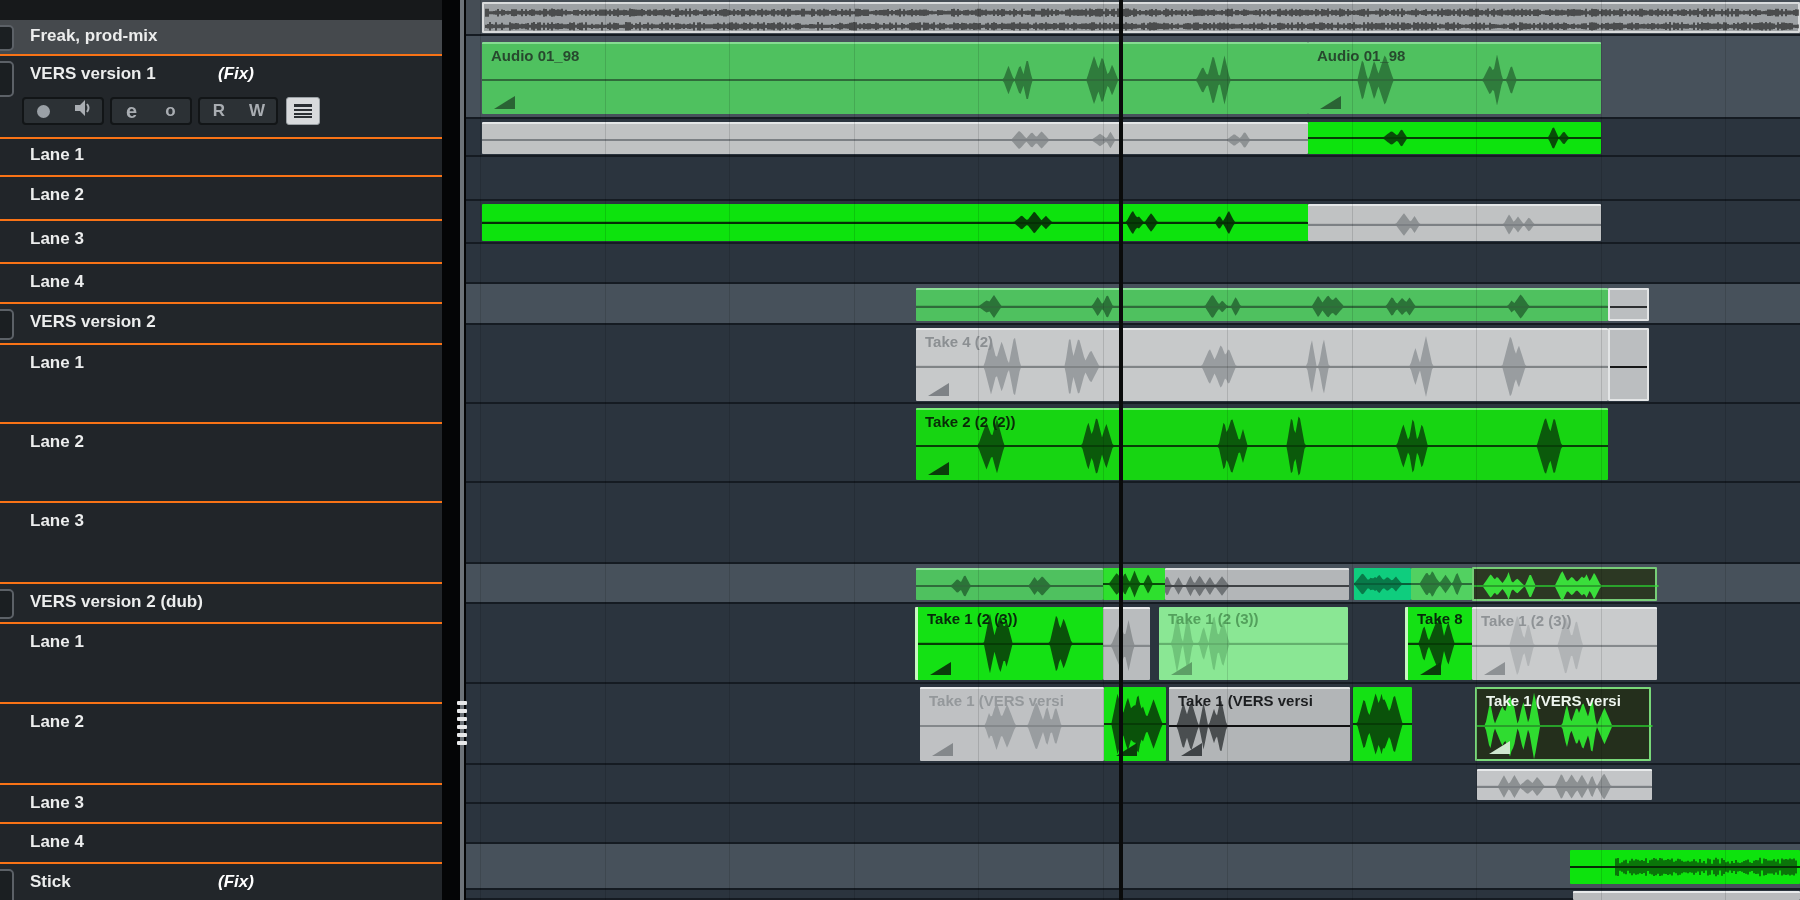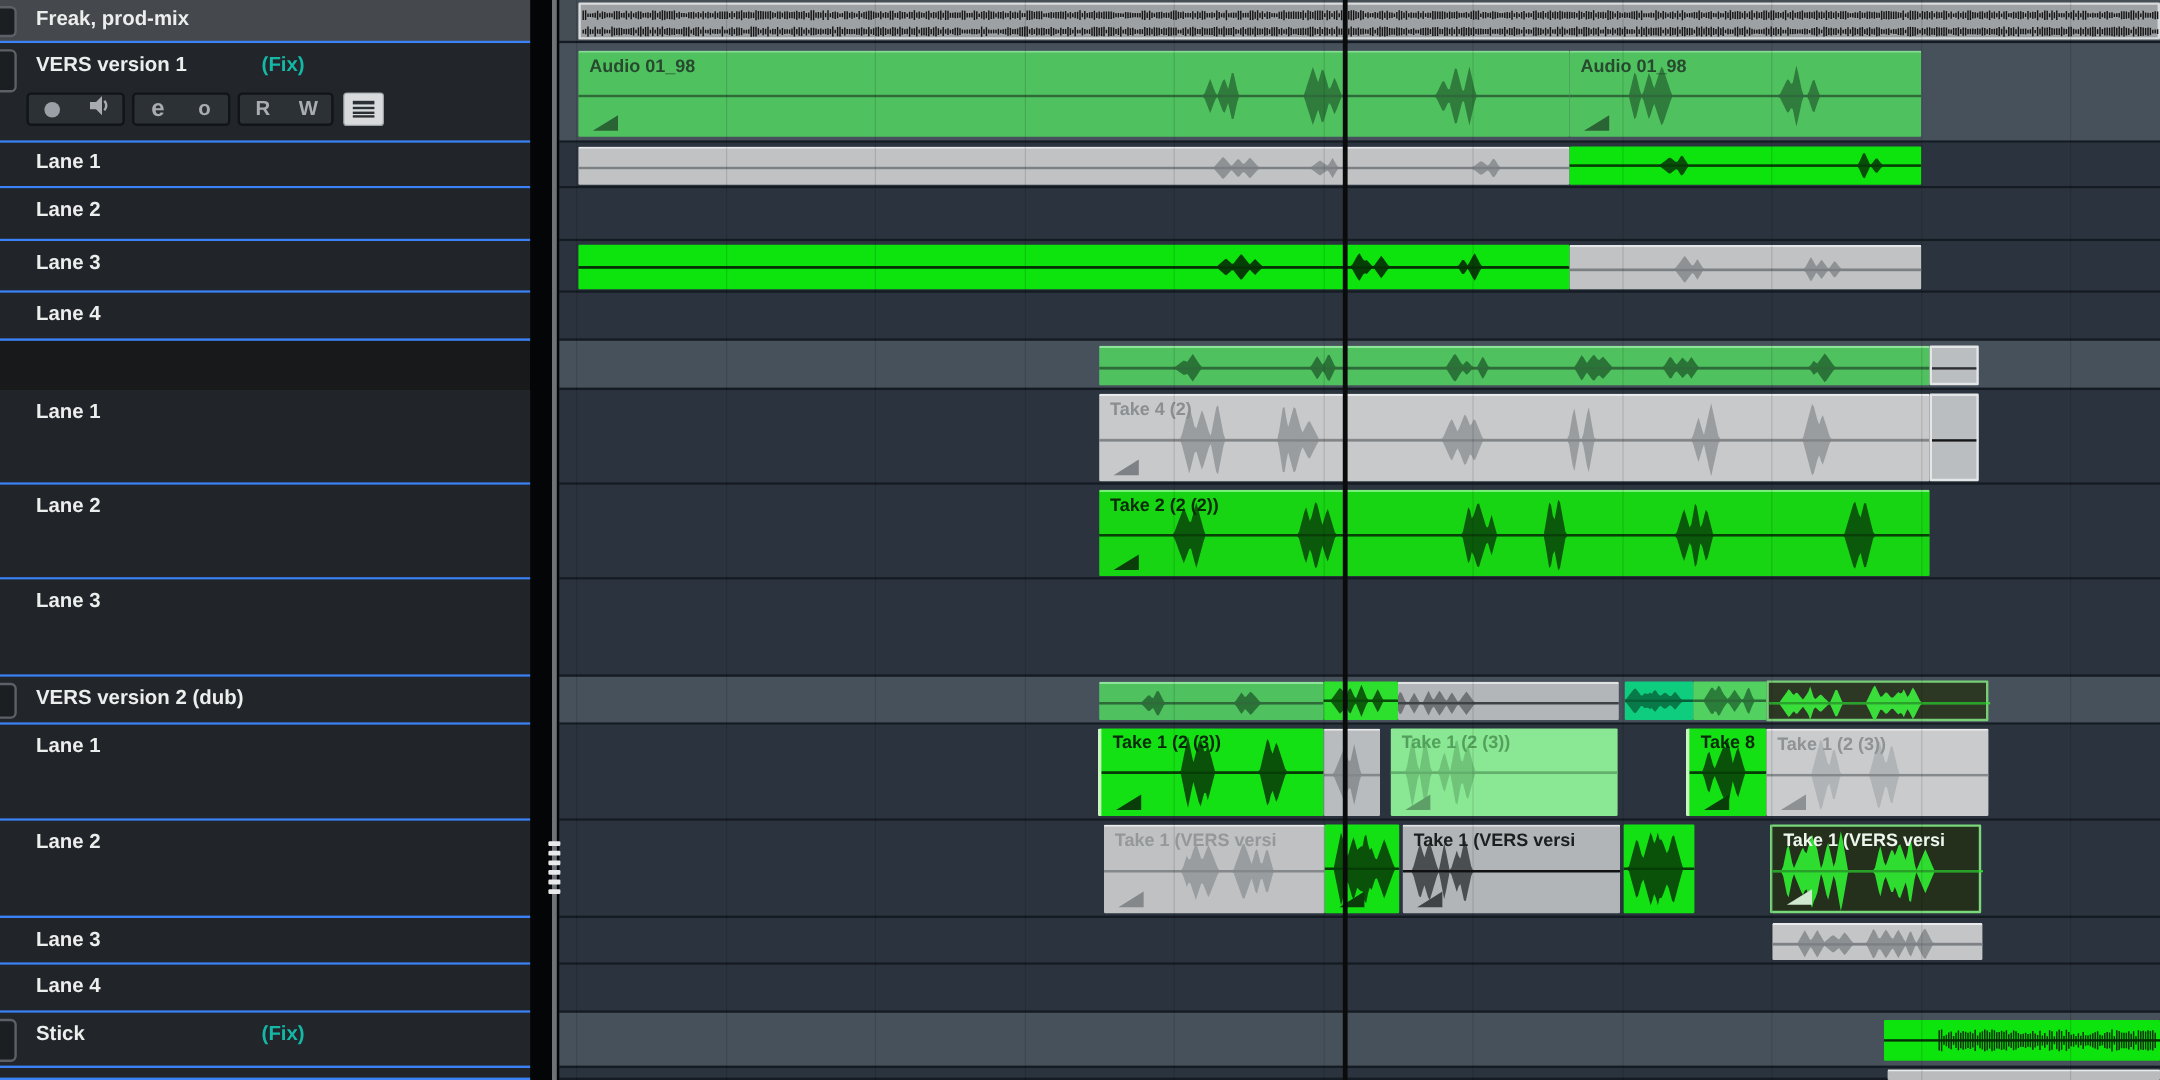--- a/index.html
+++ b/index.html
@@ -1,24 +1,24 @@
 <!DOCTYPE html>
 <html><head>
 <meta charset="utf-8">
 <style>
   html,body{margin:0;padding:0;background:#000;}
   #app{position:relative;width:1800px;height:900px;overflow:hidden;background:#000;
        font-family:"Liberation Sans","DejaVu Sans",sans-serif;-webkit-font-smoothing:antialiased;}
   
   #sidebar{position:absolute;left:0;top:0;width:442px;height:900px;background:#17191b;}
-  .srow{position:absolute;left:0;width:442px;box-sizing:border-box;border-bottom:2px solid #3b82f6;background:#212529;}
+  .srow{position:absolute;left:0;width:442px;box-sizing:border-box;border-bottom:2px solid #f97316;background:#212529;margin-top:20px;}
   .srow.track{background:#22262a;}
   .srow.hl{background:#45494d;}
   .slabel{position:absolute;left:30px;top:8px;font-size:17px;font-weight:bold;color:#eceded;white-space:nowrap;}
-  .ssuffix{position:absolute;left:218px;top:8px;font-size:17px;font-weight:bold;color:#14b8a6;white-space:nowrap;}
+  .ssuffix{position:absolute;left:218px;top:8px;font-size:17px;font-weight:bold;color:#ffffff;white-space:nowrap;font-style:italic;}
   .notch{position:absolute;left:-10px;top:5px;width:20px;border:2px solid #5c6167;border-radius:5px;background:#1b1f22;}
   
   .btngroup{position:absolute;display:flex;align-items:center;justify-content:space-around;
             background:#2c3135;border:2px solid #121517;border-radius:4px;height:28px;box-sizing:border-box;}
   .btn{color:#a9adb2;font-weight:bold;font-size:17px;line-height:24px;text-align:center;flex:1;cursor:default;}
   .rec-dot{width:13px;height:13px;border-radius:50%;background:#9aa0a6;margin:0 auto;}
   .lanesbtn{position:absolute;width:34px;height:28px;background:#d8dadc;border-radius:3px;
             display:flex;align-items:center;justify-content:center;box-sizing:border-box;border:1px solid #9aa0a4;}
   .lanesbtn svg{display:block;}
   
@@ -325,20 +325,24 @@
       </div>
       <div class="srow lane" style="top: 157px; height: 44px;">
         <span class="slabel">Lane 2</span>
       </div>
       <div class="srow lane" style="top: 201px; height: 43px;">
         <span class="slabel">Lane 3</span>
       </div>
       <div class="srow lane" style="top: 244px; height: 40px;">
         <span class="slabel">Lane 4</span>
       </div>
+      <div class="srow track" style="top: 284px; height: 41px;">
+        <div class="notch" style="height: 27px;"></div>
+        <span class="slabel">VERS version 2</span>
+      </div>
       <div class="srow lane" style="top: 325px; height: 79px;">
         <span class="slabel">Lane 1</span>
       </div>
       <div class="srow lane" style="top: 404px; height: 79px;">
         <span class="slabel">Lane 2</span>
       </div>
       <div class="srow lane" style="top: 483px; height: 81px;">
         <span class="slabel">Lane 3</span>
       </div>
       <div class="srow track" style="top: 564px; height: 40px;">

